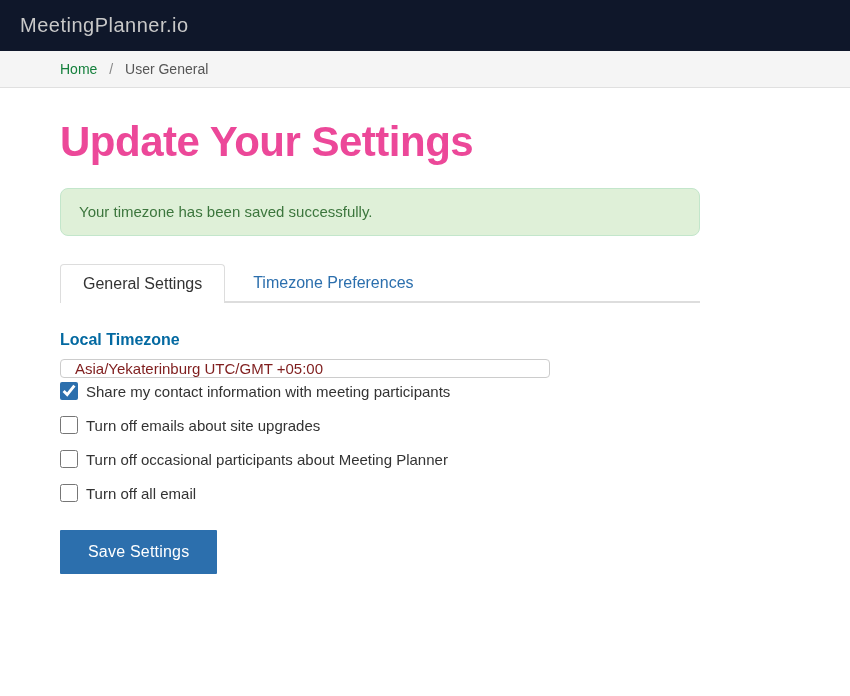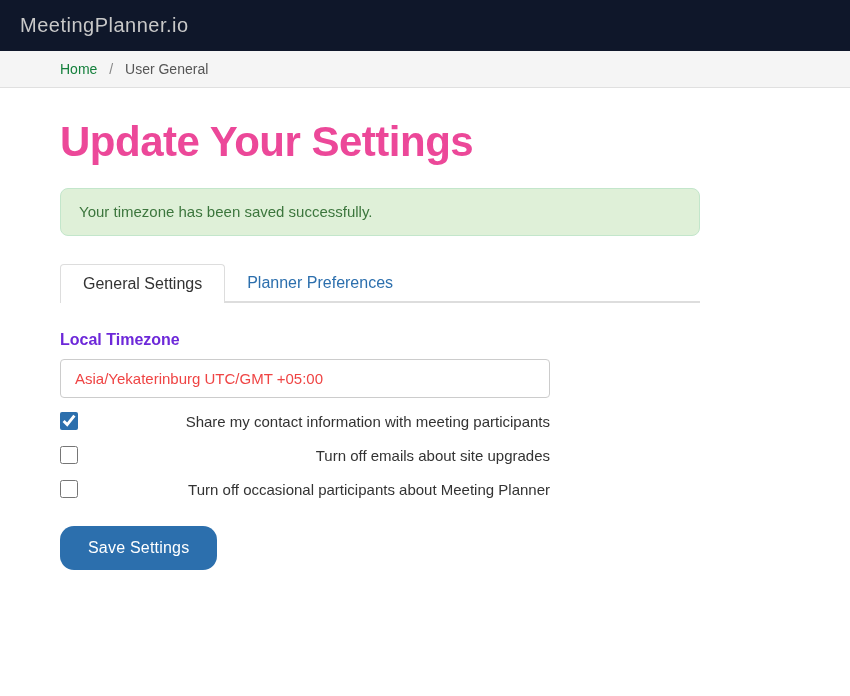--- a/index.html
+++ b/index.html
@@ -77,21 +77,21 @@
 
     .success-banner-text {
       color: #3c763d;
       font-size: 15px;
     }
 
     .tabs-container {
       border-bottom: 2px solid #ddd;
       margin-bottom: 28px;
       display: flex;
-      gap: 0;
+      gap: 6px;
     }
 
     .tab {
       padding: 10px 22px;
       font-size: 16px;
       cursor: pointer;
       border: 1px solid transparent;
       border-bottom: none;
       background: transparent;
       color: #555;
@@ -115,70 +115,69 @@
     }
 
     .form-section {
       width: 100%;
       max-width: 490px;
     }
 
     .field-label {
       font-size: 16px;
       font-weight: 700;
-      color: #6d28d9;
+      color: #0369a1;
       margin-bottom: 10px;
       display: block;
     }
 
     .timezone-display {
       width: 100%;
-      padding: 10px 14px;
+      padding: 0 14px;
       font-size: 15px;
-      color: #ef4444;
+      color: #7f1d1d;
       border: 1px solid #ccc;
       border-radius: 4px;
       background: #fff;
-      margin-bottom: 14px;
+      margin-bottom: 4px;
     }
 
     .checkbox-group {
       display: flex;
       flex-direction: column;
       gap: 16px;
       margin-bottom: 28px;
     }
 
     .checkbox-item {
       display: flex;
       align-items: center;
-      gap: 24px;
-      cursor: pointer;
-      justify-content: space-between;
+      gap: 8px;
+      cursor: pointer;
     }
 
     .checkbox-item input[type="checkbox"] {
       width: 18px;
       height: 18px;
       cursor: pointer;
       accent-color: #2c6fad;
       flex-shrink: 0;
     }
 
     .checkbox-label {
       font-size: 15px;
       color: #333;
       cursor: pointer;
     }
 
     .save-button {
       background: #2c6fad;
       color: #ffffff;
       border: none;
-      border-radius: 14px;
+      border-radius: 1px;
       padding: 13px 28px;
       font-size: 16px;
       font-weight: 500;
       cursor: pointer;
       letter-spacing: 0.2px;
     }
   </style>
 </head>
 <body>
 
@@ -196,21 +195,21 @@
 
 <div class="main-content">
   <h1 class="page-title">Update Your Settings</h1>
 
   <div class="success-banner">
     <span class="success-banner-text">Your timezone has been saved successfully.</span>
   </div>
 
   <div class="tabs-container">
     <a href="#" class="tab active">General Settings</a>
-    <a href="#" class="tab link-style">Planner Preferences</a>
+    <a href="#" class="tab link-style">Timezone Preferences</a>
   </div>
 
   <div class="form-section">
 
     
     <label class="field-label">Local Timezone</label>
     <div class="timezone-display">Asia/Yekaterinburg UTC/GMT +05:00</div>
 
     
     <div class="checkbox-group">
@@ -223,20 +222,24 @@
       <label class="checkbox-item">
         <input type="checkbox" style="">
         <span class="checkbox-label">Turn off emails about site upgrades</span>
       </label>
 
       <label class="checkbox-item">
         <input type="checkbox" style="">
         <span class="checkbox-label">Turn off occasional participants about Meeting Planner</span>
       </label>
 
+      <label class="checkbox-item">
+        <input type="checkbox" style="">
+        <span class="checkbox-label">Turn off all email</span>
+      </label>
 
     </div>
 
     
     <button class="save-button">Save Settings</button>
 
   </div>
 </div>
 
 </body></html>

